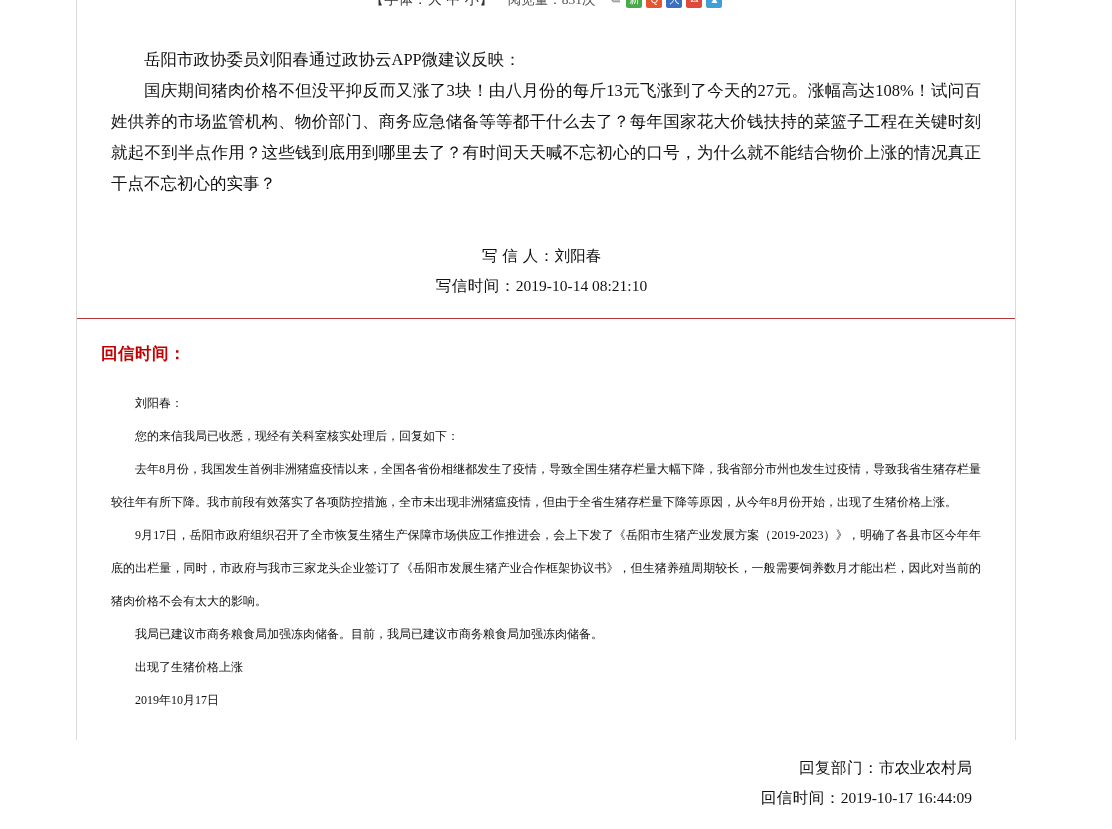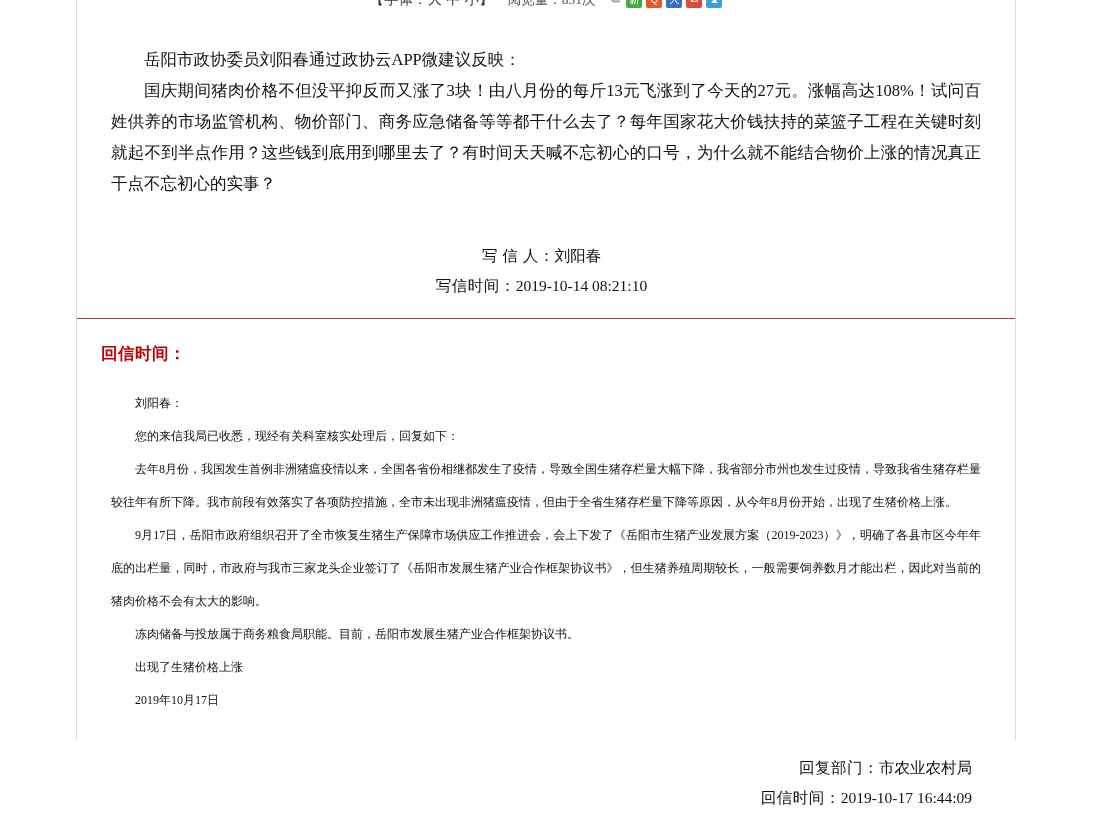--- a/index.html
+++ b/index.html
@@ -207,21 +207,21 @@
 
     <div class="divider"></div>
 
     <div class="reply">
       <div class="reply-title">回信时间：</div>
       <div class="reply-body">
         <p class="salutation">刘阳春：</p>
         <p>您的来信我局已收悉，现经有关科室核实处理后，回复如下：</p>
         <p>去年8月份，我国发生首例非洲猪瘟疫情以来，全国各省份相继都发生了疫情，导致全国生猪存栏量大幅下降，我省部分市州也发生过疫情，导致我省生猪存栏量较往年有所下降。我市前段有效落实了各项防控措施，全市未出现非洲猪瘟疫情，但由于全省生猪存栏量下降等原因，从今年8月份开始，出现了生猪价格上涨。</p>
         <p>9月17日，岳阳市政府组织召开了全市恢复生猪生产保障市场供应工作推进会，会上下发了《岳阳市生猪产业发展方案（2019-2023）》，明确了各县市区今年年底的出栏量，同时，市政府与我市三家龙头企业签订了《岳阳市发展生猪产业合作框架协议书》，但生猪养殖周期较长，一般需要饲养数月才能出栏，因此对当前的猪肉价格不会有太大的影响。</p>
-        <p>冻肉储备与投放属于商务粮食局职能。目前，岳阳市发展生猪产业合作框架协议书。</p>
+        <p>我局已建议市商务粮食局加强冻肉储备。目前，我局已建议市商务粮食局加强冻肉储备。</p>
         <p class="noindent">出现了生猪价格上涨</p>
         <p class="noindent">2019年10月17日</p>
       </div>
 
       <div class="reply-meta">
         <div class="sig-line">
           <span class="meta-label">回复部门：</span><span>市农业农村局</span>
         </div>
         <div class="sig-line">
           <span class="meta-label">回信时间：</span><span>2019-10-17 16:44:09</span>

